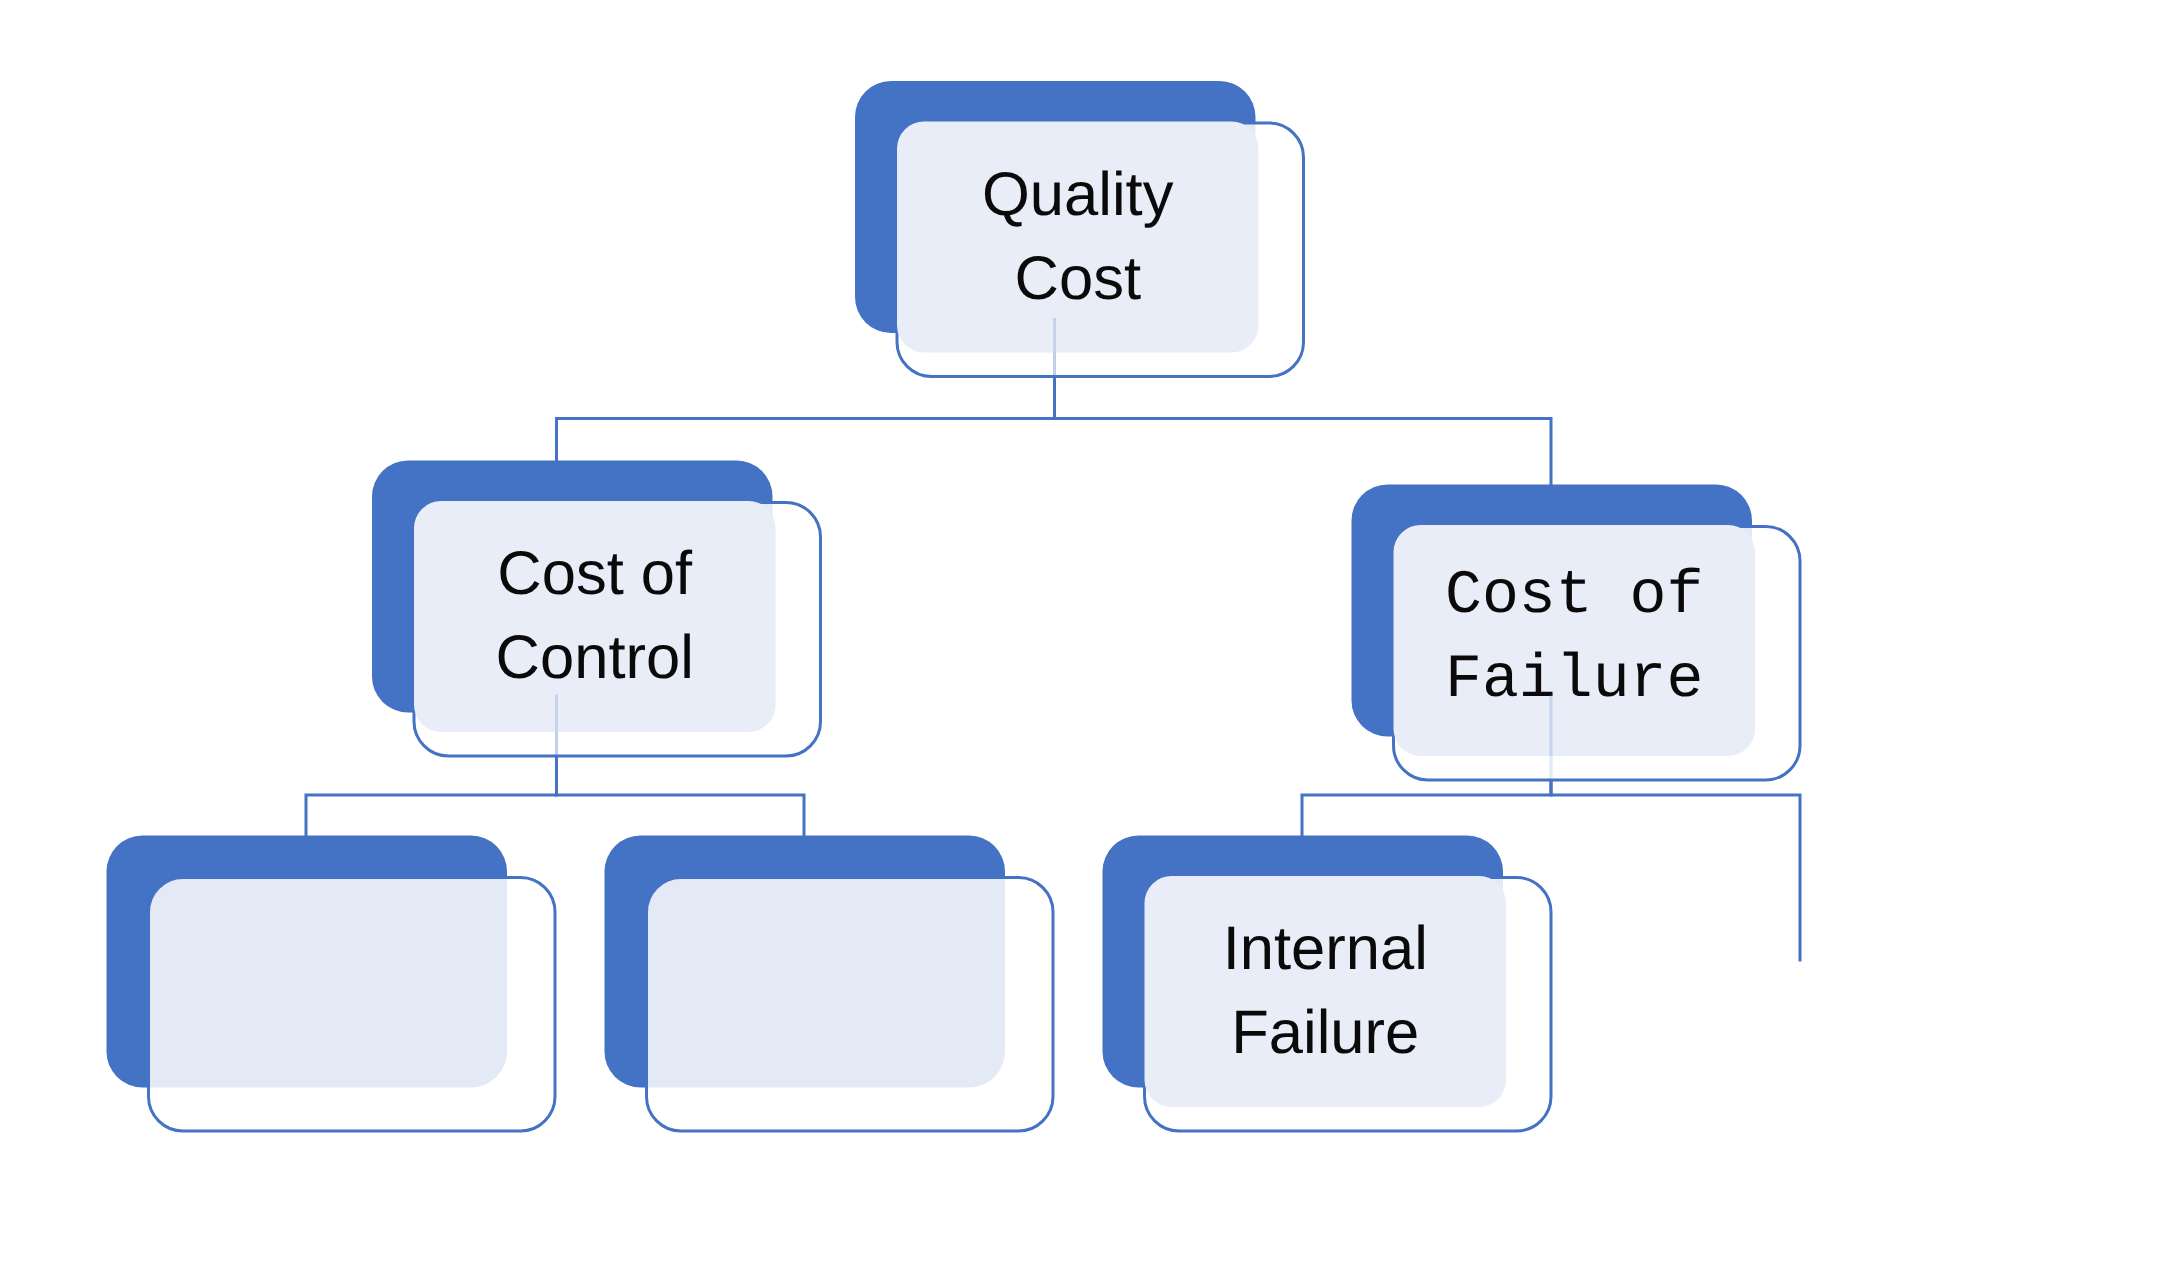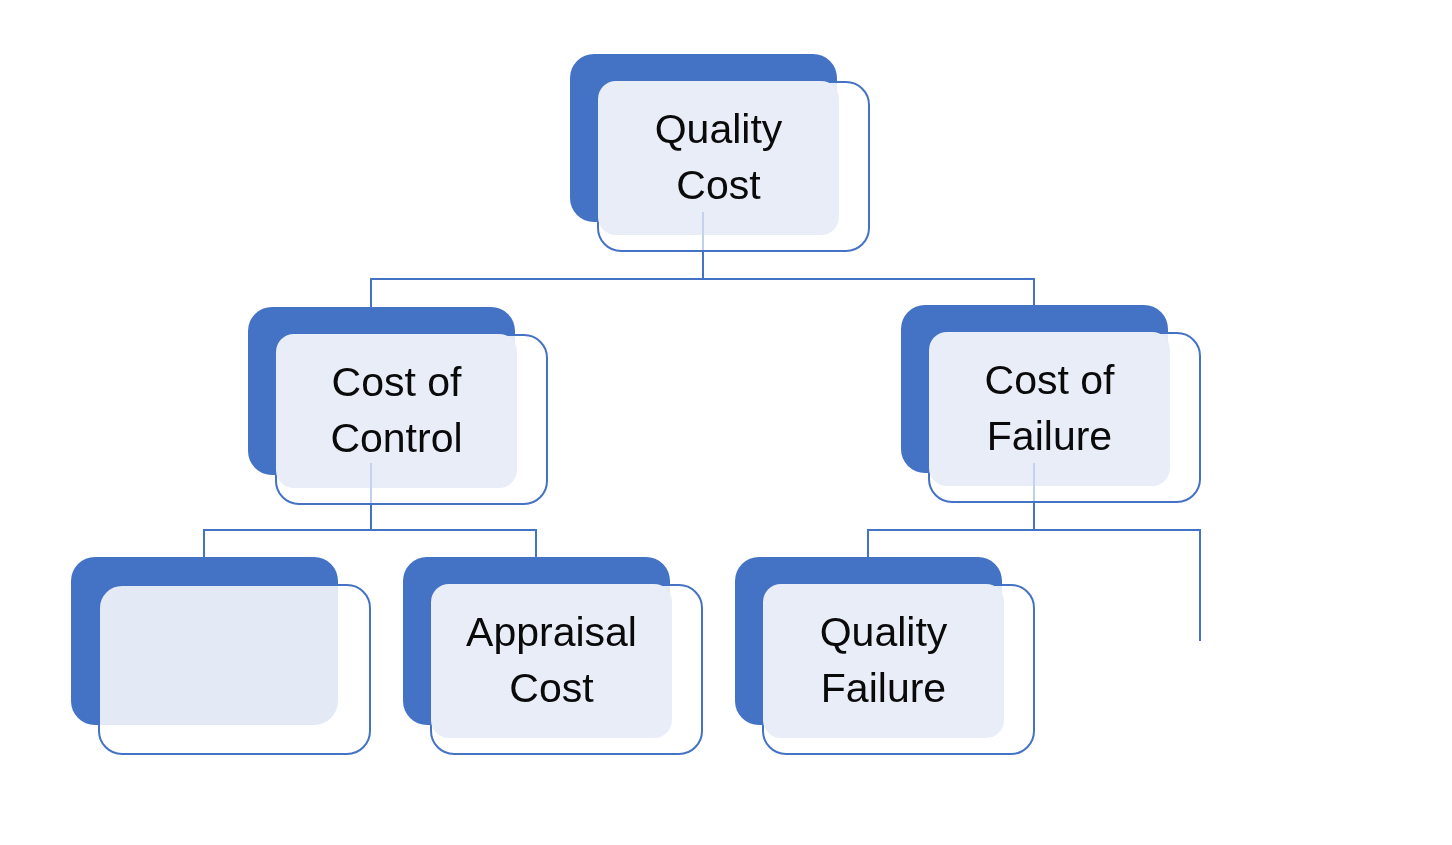--- a/index.html
+++ b/index.html
@@ -70,21 +70,21 @@
     width:212px;
     font-size:41px;
     line-height:1.36;
     text-align:center;
     color:var(--text);
     font-weight:400;
   }
   
   .pos-quality-cost     {left:570px; top:54px;}
   .pos-cost-of-control  {left:238px; top:307px;margin-left:10px;}
-  .pos-cost-of-failure  {left:901px; top:305px;}
+  .pos-cost-of-failure  {left:901px; top:323px;font-family:Liberation Mono, monospace;}
   .pos-prevention-cost  {left:71px;  top:557px;}
   .pos-appraisal-cost   {left:403px; top:557px;}
   .pos-internal-failure {left:735px; top:557px;}
   .pos-external-failure {left:1067px;top:557px;}
 </style>
 </head>
 <body>
 
 <div class="canvas">
 
@@ -132,27 +132,24 @@
   </div>
 
   <div class="node pos-prevention-cost">
     <span class="back"></span>
     <span class="outline"></span>
   </div>
 
   <div class="node pos-appraisal-cost">
     <span class="back"></span>
     <span class="outline"></span>
-    <span class="face">
-      <div class="label">Appraisal Cost</div>
-    </span>
   </div>
 
   <div class="node pos-internal-failure">
     <span class="back"></span>
     <span class="outline"></span>
     <span class="face">
-      <div class="label">Quality Failure</div>
+      <div class="label">Internal Failure</div>
     </span>
   </div>
 
 
 </div>
 
 </body></html>

